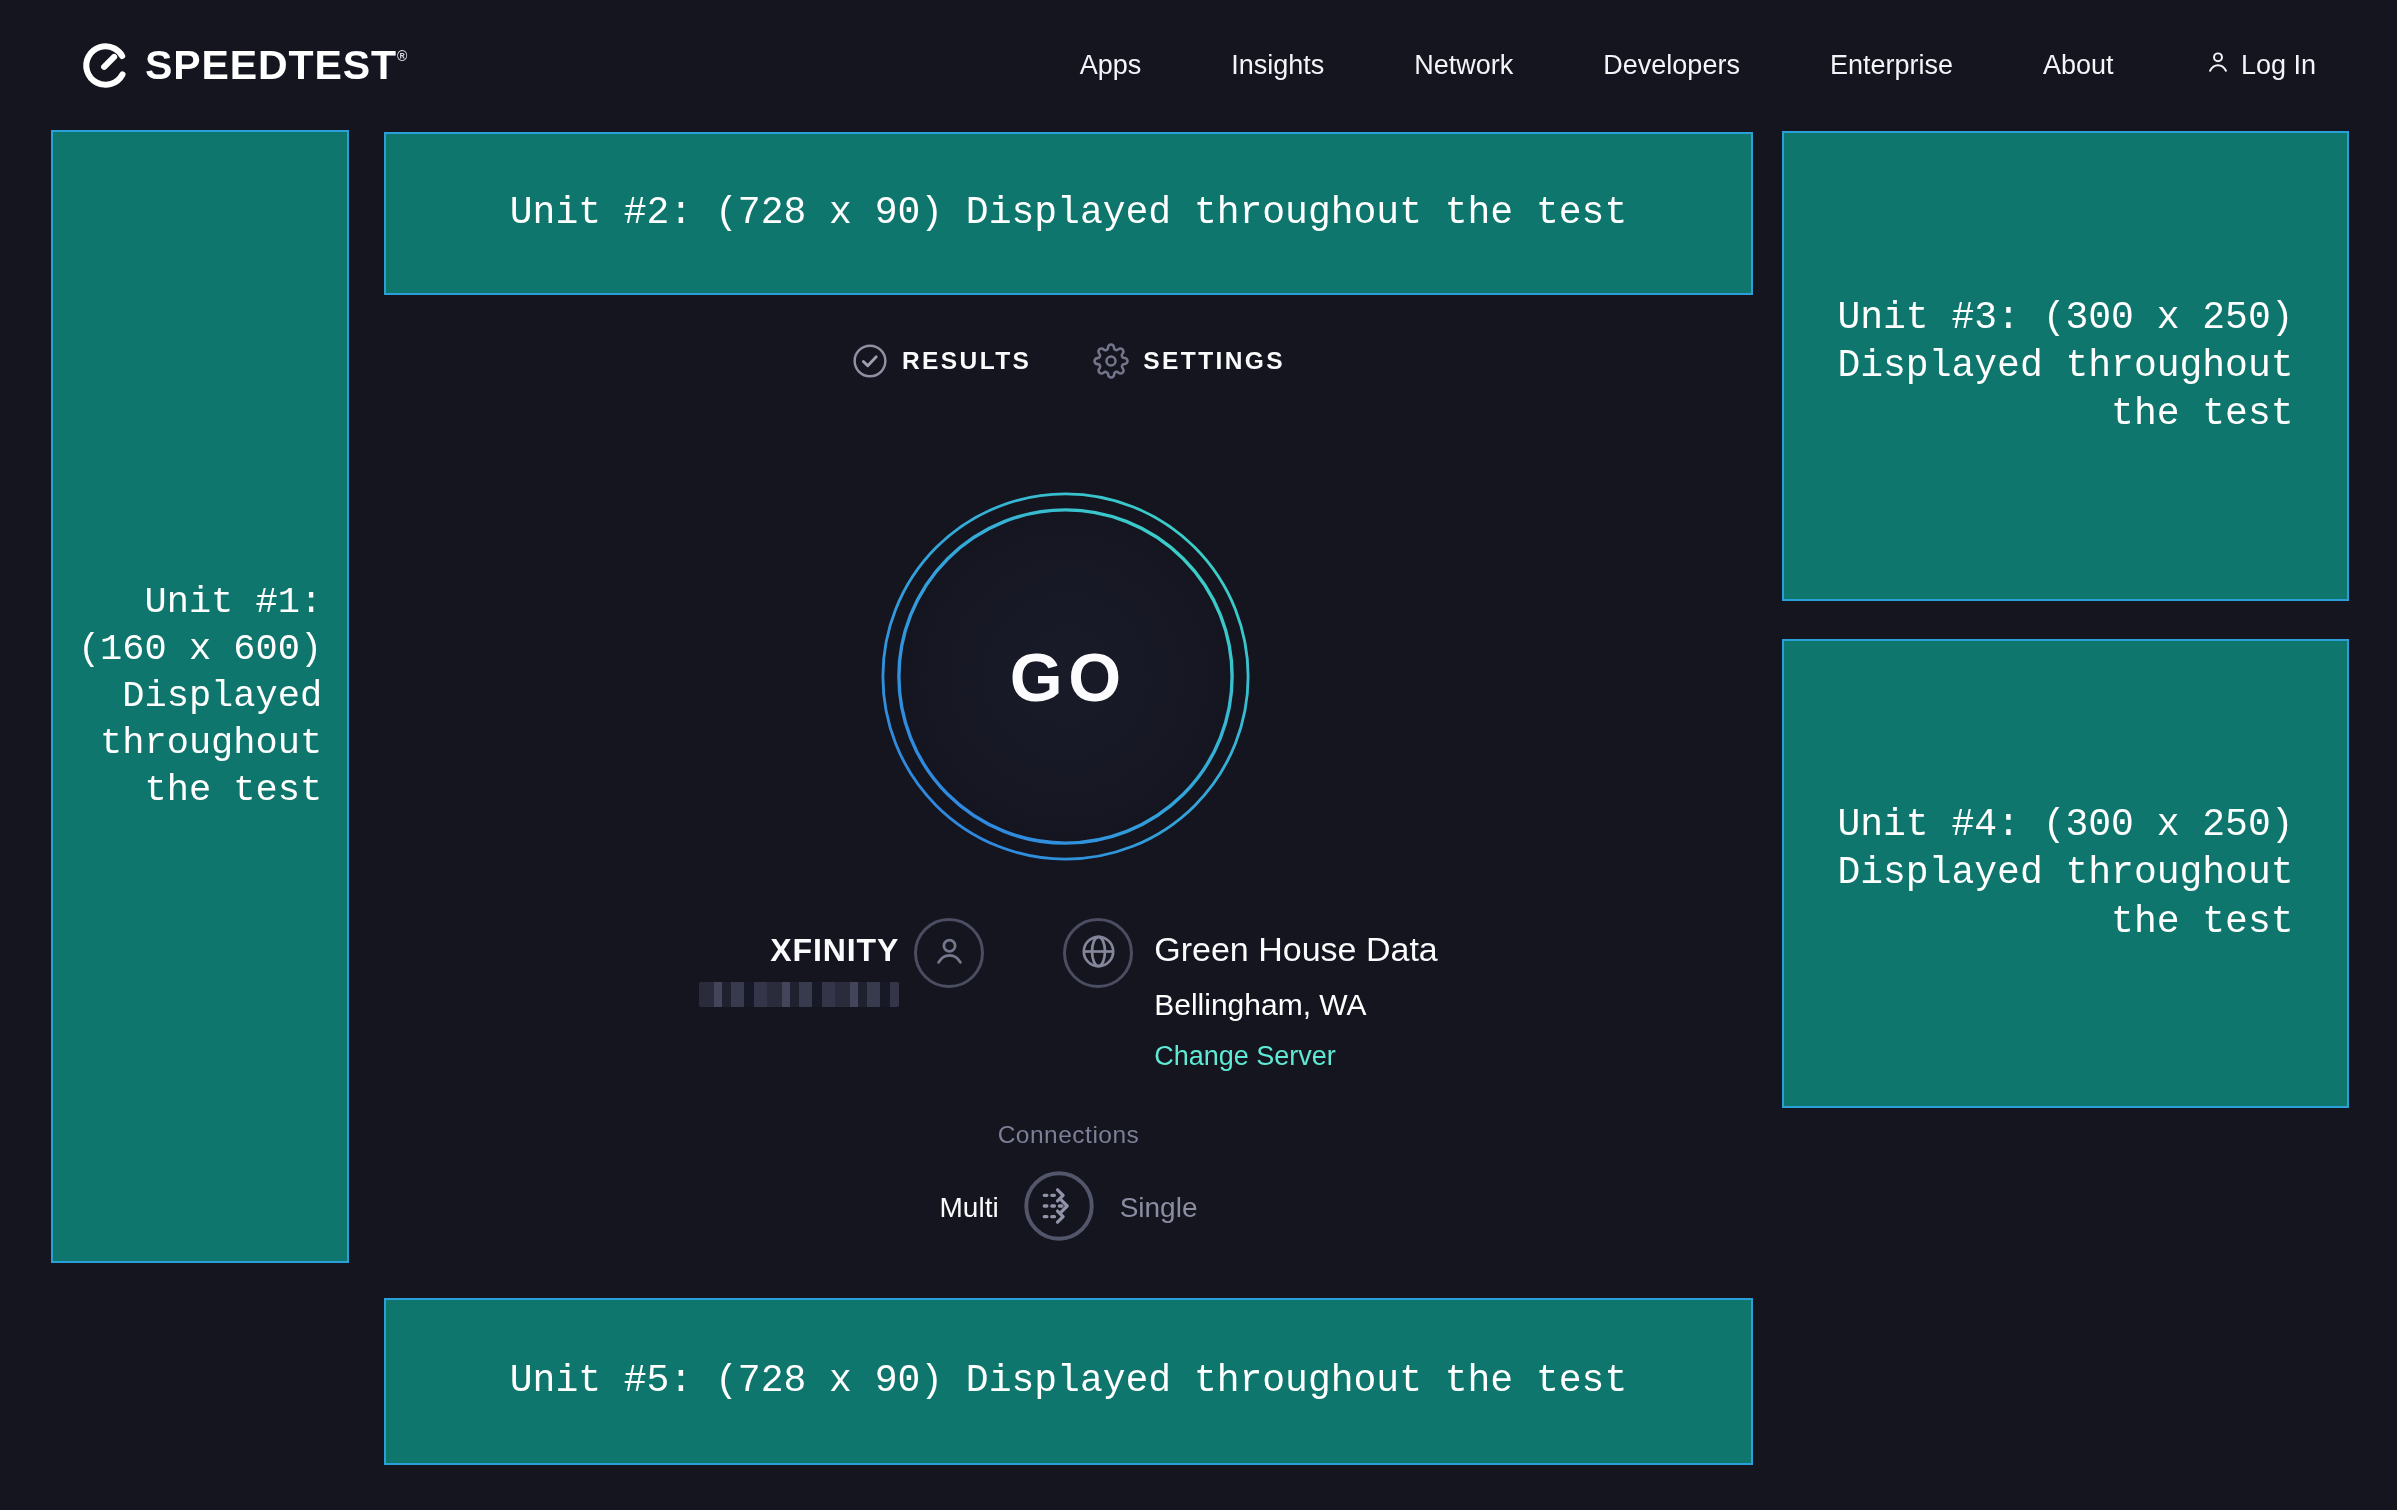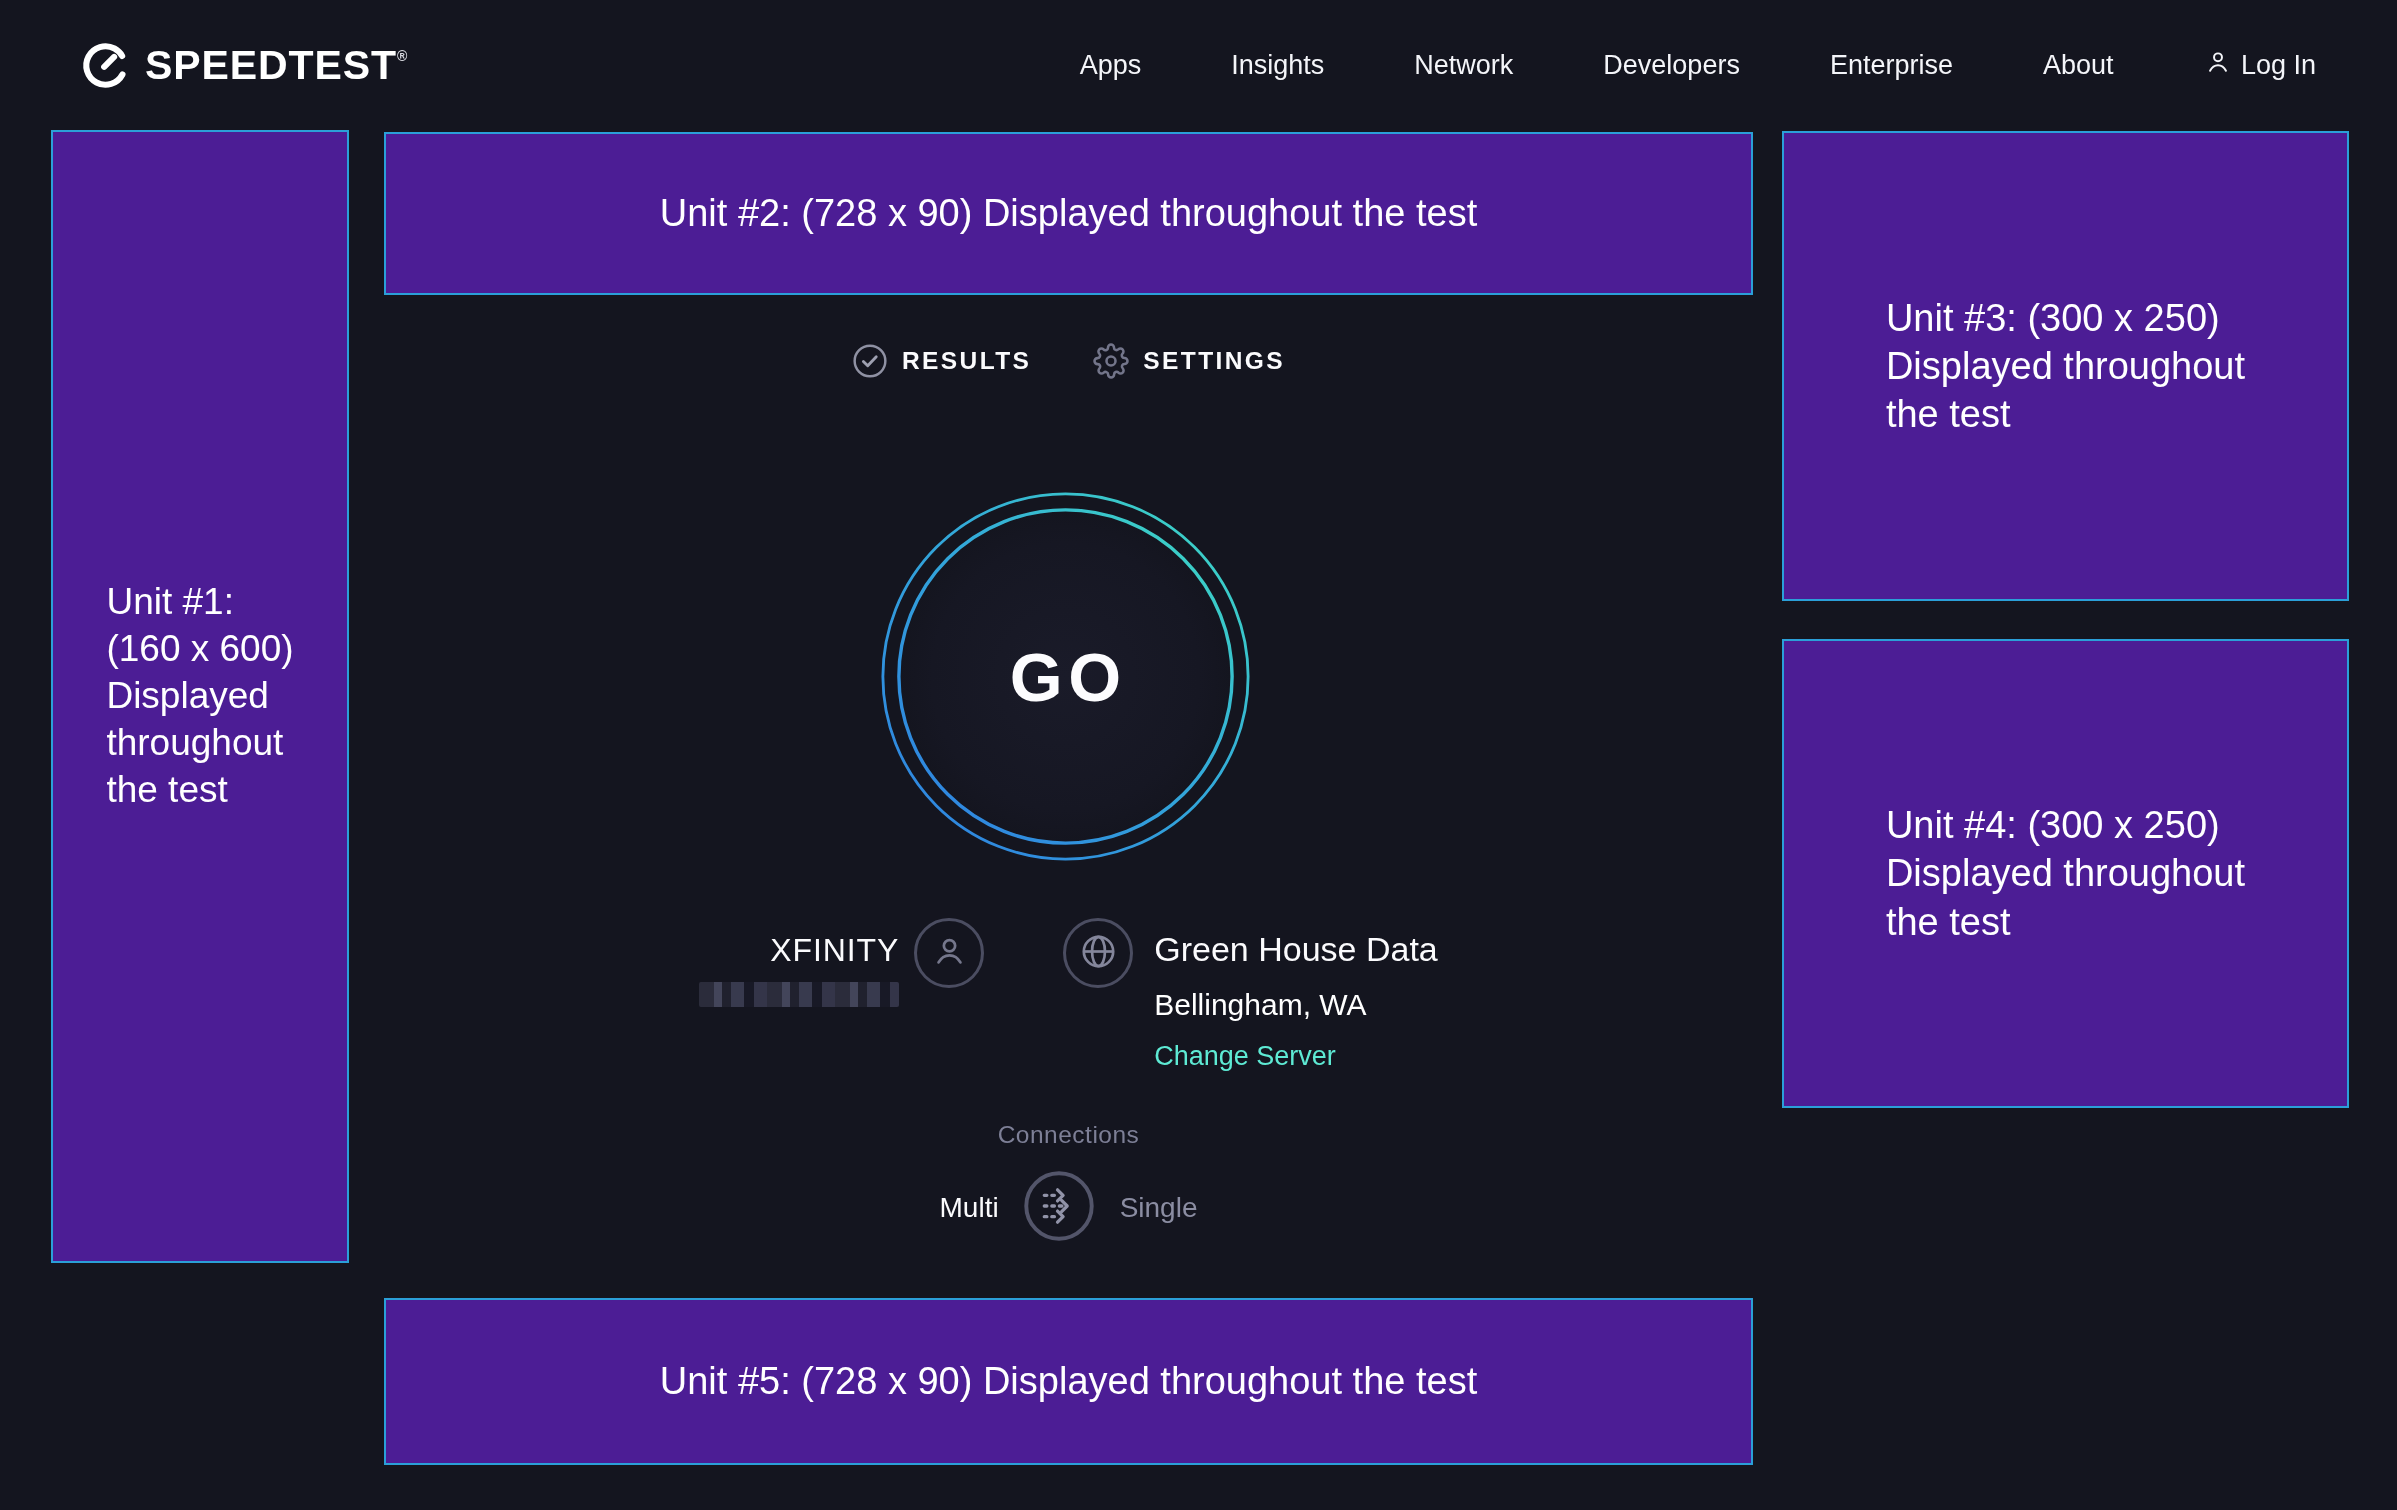--- a/index.html
+++ b/index.html
@@ -25,26 +25,26 @@
   .nav-items {
     margin-left:auto; display:flex; align-items:center; gap:90px;
     font-size:27px; color:#f4f5f9;
   }
   .nav-item { cursor:pointer; white-space:nowrap; }
   .login { display:flex; align-items:center; gap:9.4px; cursor:pointer; }
 
   
   .ad {
     position:absolute;
-    background:#4c1d95;
+    background:#0f766e;
     border:2.8px solid #2b9fd8;
     display:flex; align-items:center; justify-content:center;
-    text-align:left;
+    text-align:right;
     color:#ffffff;
-    font-family:Liberation Sans, sans-serif;
+    font-family:Liberation Mono, monospace;
     cursor:pointer;
   }
   .ad-text { white-space:pre-line; line-height:1.27; }
   .ad-unit1 { left:51px;   top:130px;  width:298px;  height:1133px; font-size:37px; }
   .ad-unit2 { left:384px;  top:132px;  width:1369px; height:163px;  font-size:38px; }
   .ad-unit3 { left:1782px; top:131px;  width:567px;  height:470px;  font-size:38px; }
   .ad-unit4 { left:1782px; top:639px;  width:567px;  height:469px;  font-size:38px; }
   .ad-unit5 { left:384px;  top:1298px; width:1369px; height:167px;  font-size:38px; }
 
   
@@ -71,21 +71,21 @@
     font-size:68px; font-weight:700; letter-spacing:5.6px; color:#fcfcfe;
     padding-left:5.6px;
   }
 
   
   .server-row {
     position:absolute; left:384px; top:918px; width:1369px;
     display:flex; justify-content:center; align-items:flex-start;
   }
   .isp-col { display:flex; flex-direction:column; align-items:flex-end; margin-top:14px; }
-  .isp-name { font-size:32px; font-weight:400; letter-spacing:0.9px; color:#fbfbfd; }
+  .isp-name { font-size:32px; font-weight:700; letter-spacing:0.9px; color:#fbfbfd; }
   .redacted {
     margin-top:13px; width:200px; height:25.4px; border-radius:1.9px;
     background-image:
       repeating-linear-gradient(90deg,
         #2b2c3b 0 15px, #43455a 15px 22.6px, #20212e 22.6px 32px,
         #383a4e 32px 45px, #181926 45px 55px, #343549 55px 68px),
       repeating-linear-gradient(0deg, rgba(20,21,31,.55) 0 4.7px, rgba(70,72,92,.25) 4.7px 8.5px);
   }
   .round-icon {
     width:70px; height:70px; border-radius:50%;

